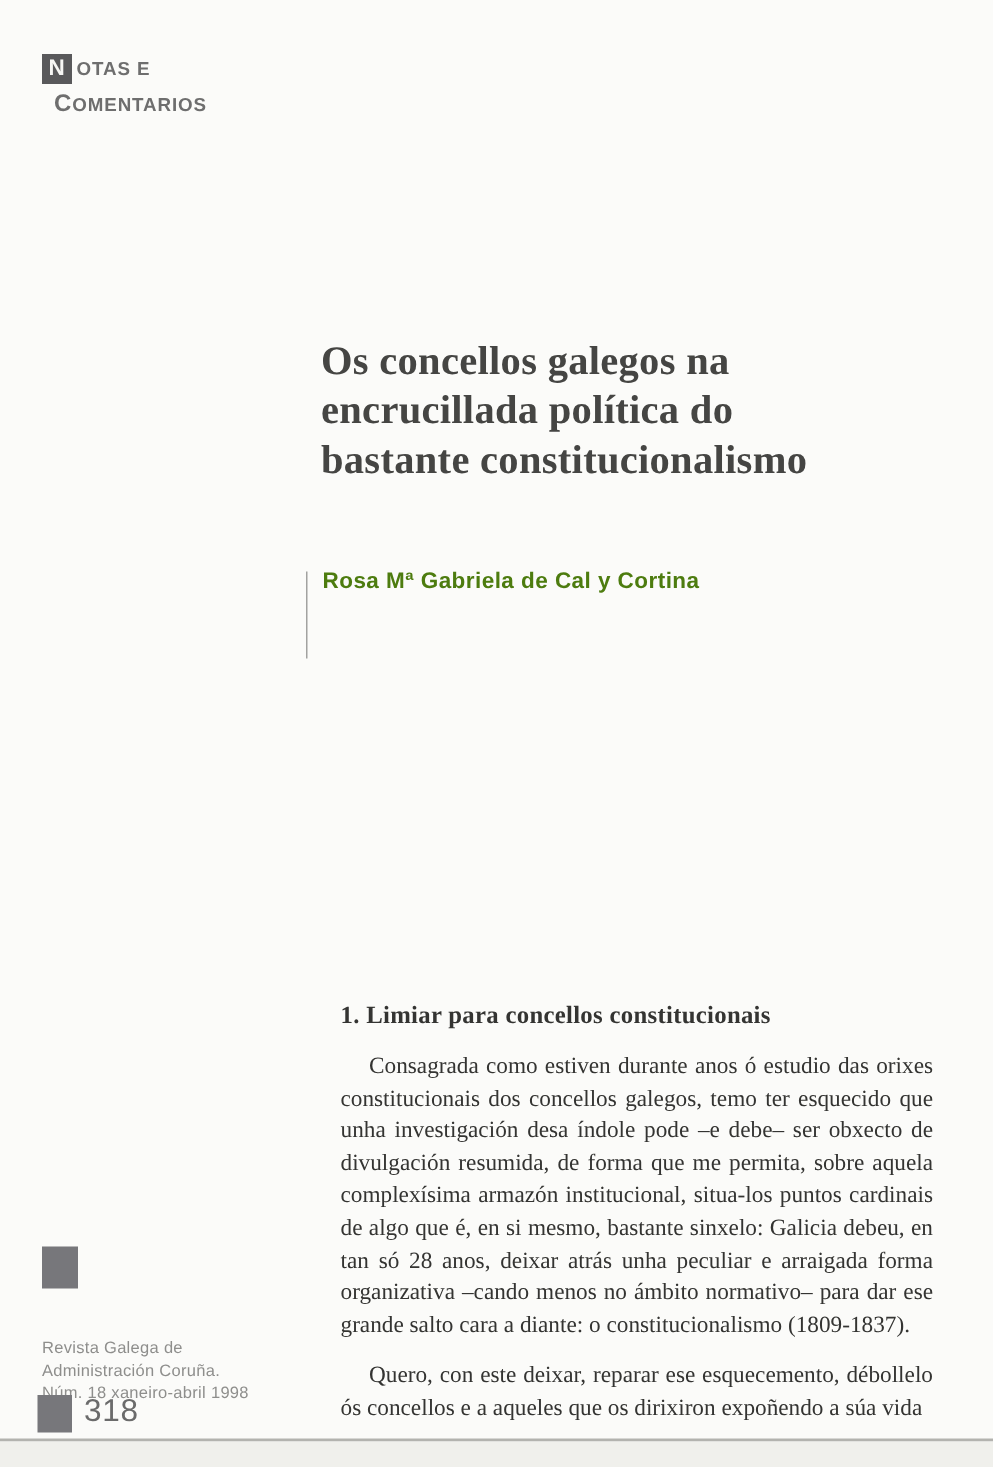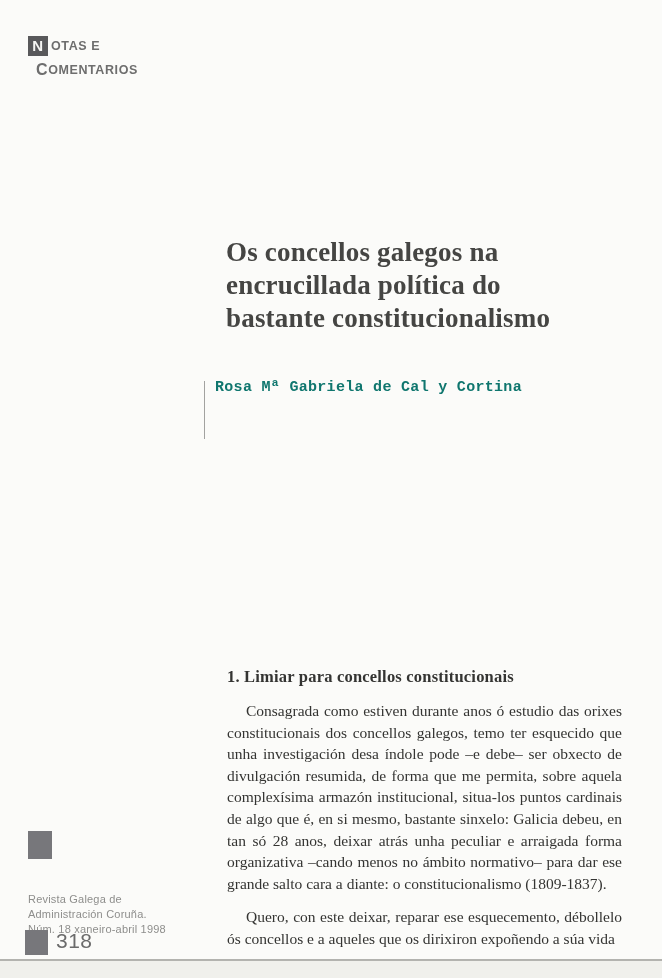--- a/index.html
+++ b/index.html
@@ -73,23 +73,22 @@
     width: 1px;
     height: 58px;
     background: #a2a2a0;
   }
   .author-name {
     position: absolute;
     left: 215px;
     top: 379px;
     font-size: 15px;
     font-weight: 600;
-    color: #0f766e;
+    color: #4d7c0f;
     letter-spacing: 0.3px;
-    font-family: Liberation Mono, monospace;
   }
 
   
   .section-heading {
     position: absolute;
     left: 215px;
     top: 655px;
     font-family: "Liberation Serif", serif;
     font-size: 16.5px;
     font-weight: 700;
@@ -173,21 +172,21 @@
     <div class="notas-line">
       <span class="initial-square">N</span>
       <span class="caps-rest">OTAS E</span>
     </div>
     <div class="notas-line notas-line2">
       <span class="big-initial">C</span>
       <span class="caps-rest">OMENTARIOS</span>
     </div>
   </div>
 
-  <h1 class="article-title" style="margin:12px;">
+  <h1 class="article-title" style="margin:0;">
     <span>Os concellos galegos na</span>
     <span>encrucillada política do</span>
     <span>bastante constitucionalismo</span>
   </h1>
 
 
   <div class="author-divider"></div>
 
   <div class="author-name">Rosa Mª Gabriela de Cal y Cortina</div>
 

